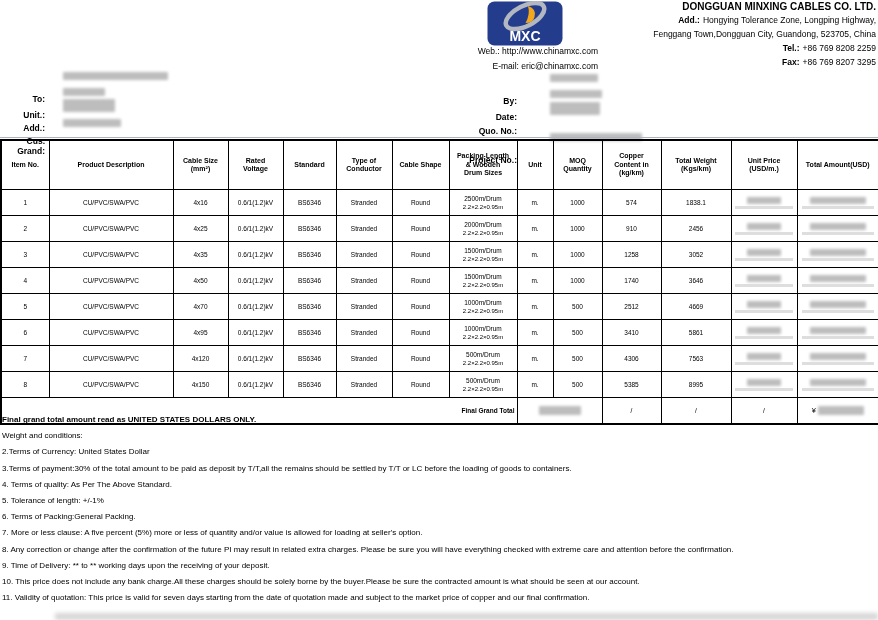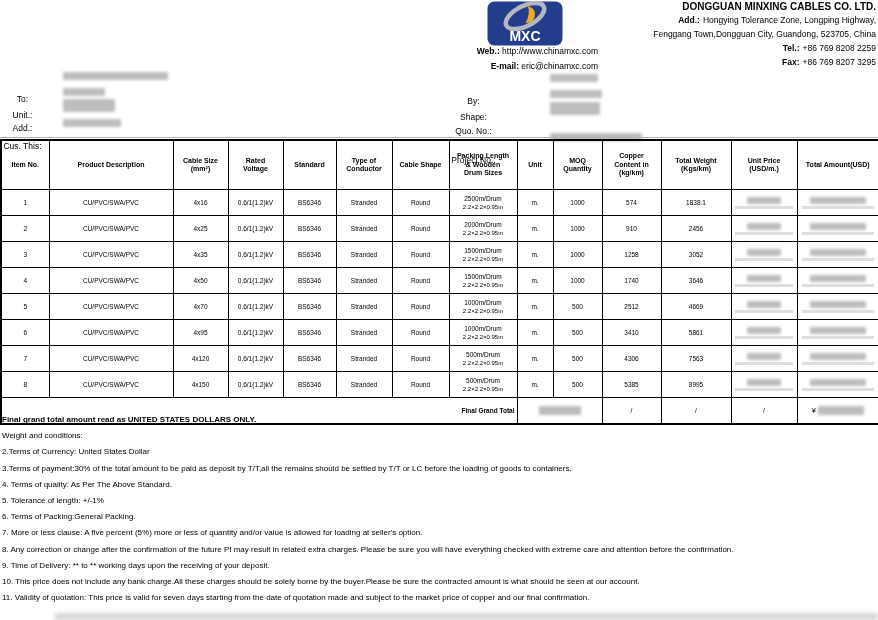--- a/index.html
+++ b/index.html
@@ -4,27 +4,27 @@
 <style>
   html,body { margin:0; padding:0; background:#fff; }
   .page {
     position:relative; width:878px; height:620px; background:#fff;
     font-family:"Liberation Sans", sans-serif; color:#000; overflow:hidden;
   }
   
   .title { position:absolute; left:110px; top:24px; font-size:21px; font-weight:bold; }
   .logo  { position:absolute; left:487px; top:1px; }
   .contact { position:absolute; left:400px; top:44px; width:198px; text-align:right; font-size:8.5px; line-height:15px; }
-  .contact b { font-weight:bold; }
+  .contact b { font-weight:normal; }
   .company { position:absolute; right:2px; top:0; width:300px; text-align:right; font-size:8.5px; line-height:14px; }
   .co-name { font-size:10px; font-weight:bold; line-height:13px; }
   .lbl-b { font-weight:bold; margin-right:3px; }
   
   .fld { position:absolute; font-size:8.5px; height:10px; display:flex; align-items:center; }
-  .fl  { display:inline-block; font-weight:normal; text-align:center;margin-top:45px; }
+  .fl  { display:inline-block; font-weight:bold; text-align:right;margin-top:45px; }
   .fld-l .fl { width:45px; }
   .fld-l .rd { margin-left:18px; }
   .fld-r { left:430px; }
   .fld-r .fl { width:87px; }
   .fld-r .rd { margin-left:33px; }
   
   .rd { display:inline-block; background:#bdbdbd; filter:blur(1.5px); border-radius:1px; vertical-align:middle; }
   .rd-red { background:#dd8f8f; }
   .topline { position:absolute; left:0; top:137px; width:878px; height:1px; background:#aab4c0; }
   
@@ -93,30 +93,30 @@
   </div>
   <div class="fld fld-l" style="top:87px;left:0">
     <span class="fl">Unit.:</span>
     <span class="rd" style="width:42px;height:8px"></span>
   </div>
   <div class="fld fld-l" style="top:100px;left:0">
     <span class="fl">Add.:</span>
     <span class="rd" style="width:52px;height:13px"></span>
   </div>
   <div class="fld fld-l" style="top:118px;left:0">
-    <span class="fl">Cus. This:</span>
+    <span class="fl">Cus. Grand:</span>
     <span class="rd" style="width:58px;height:8px"></span>
   </div>
 
   <div class="fld fld-r" style="top:73px">
     <span class="fl">By:</span>
     <span class="rd" style="width:48px;height:8px"></span>
   </div>
   <div class="fld fld-r" style="top:89px">
-    <span class="fl">Shape:</span>
+    <span class="fl">Date:</span>
     <span class="rd" style="width:52px;height:8px"></span>
   </div>
   <div class="fld fld-r" style="top:103px">
     <span class="fl">Quo. No.:</span>
     <span class="rd" style="width:50px;height:13px"></span>
   </div>
   <div class="fld fld-r" style="top:132px">
     <span class="fl">Project No.:</span>
     <span class="rd" style="width:92px;height:8px"></span>
   </div>

